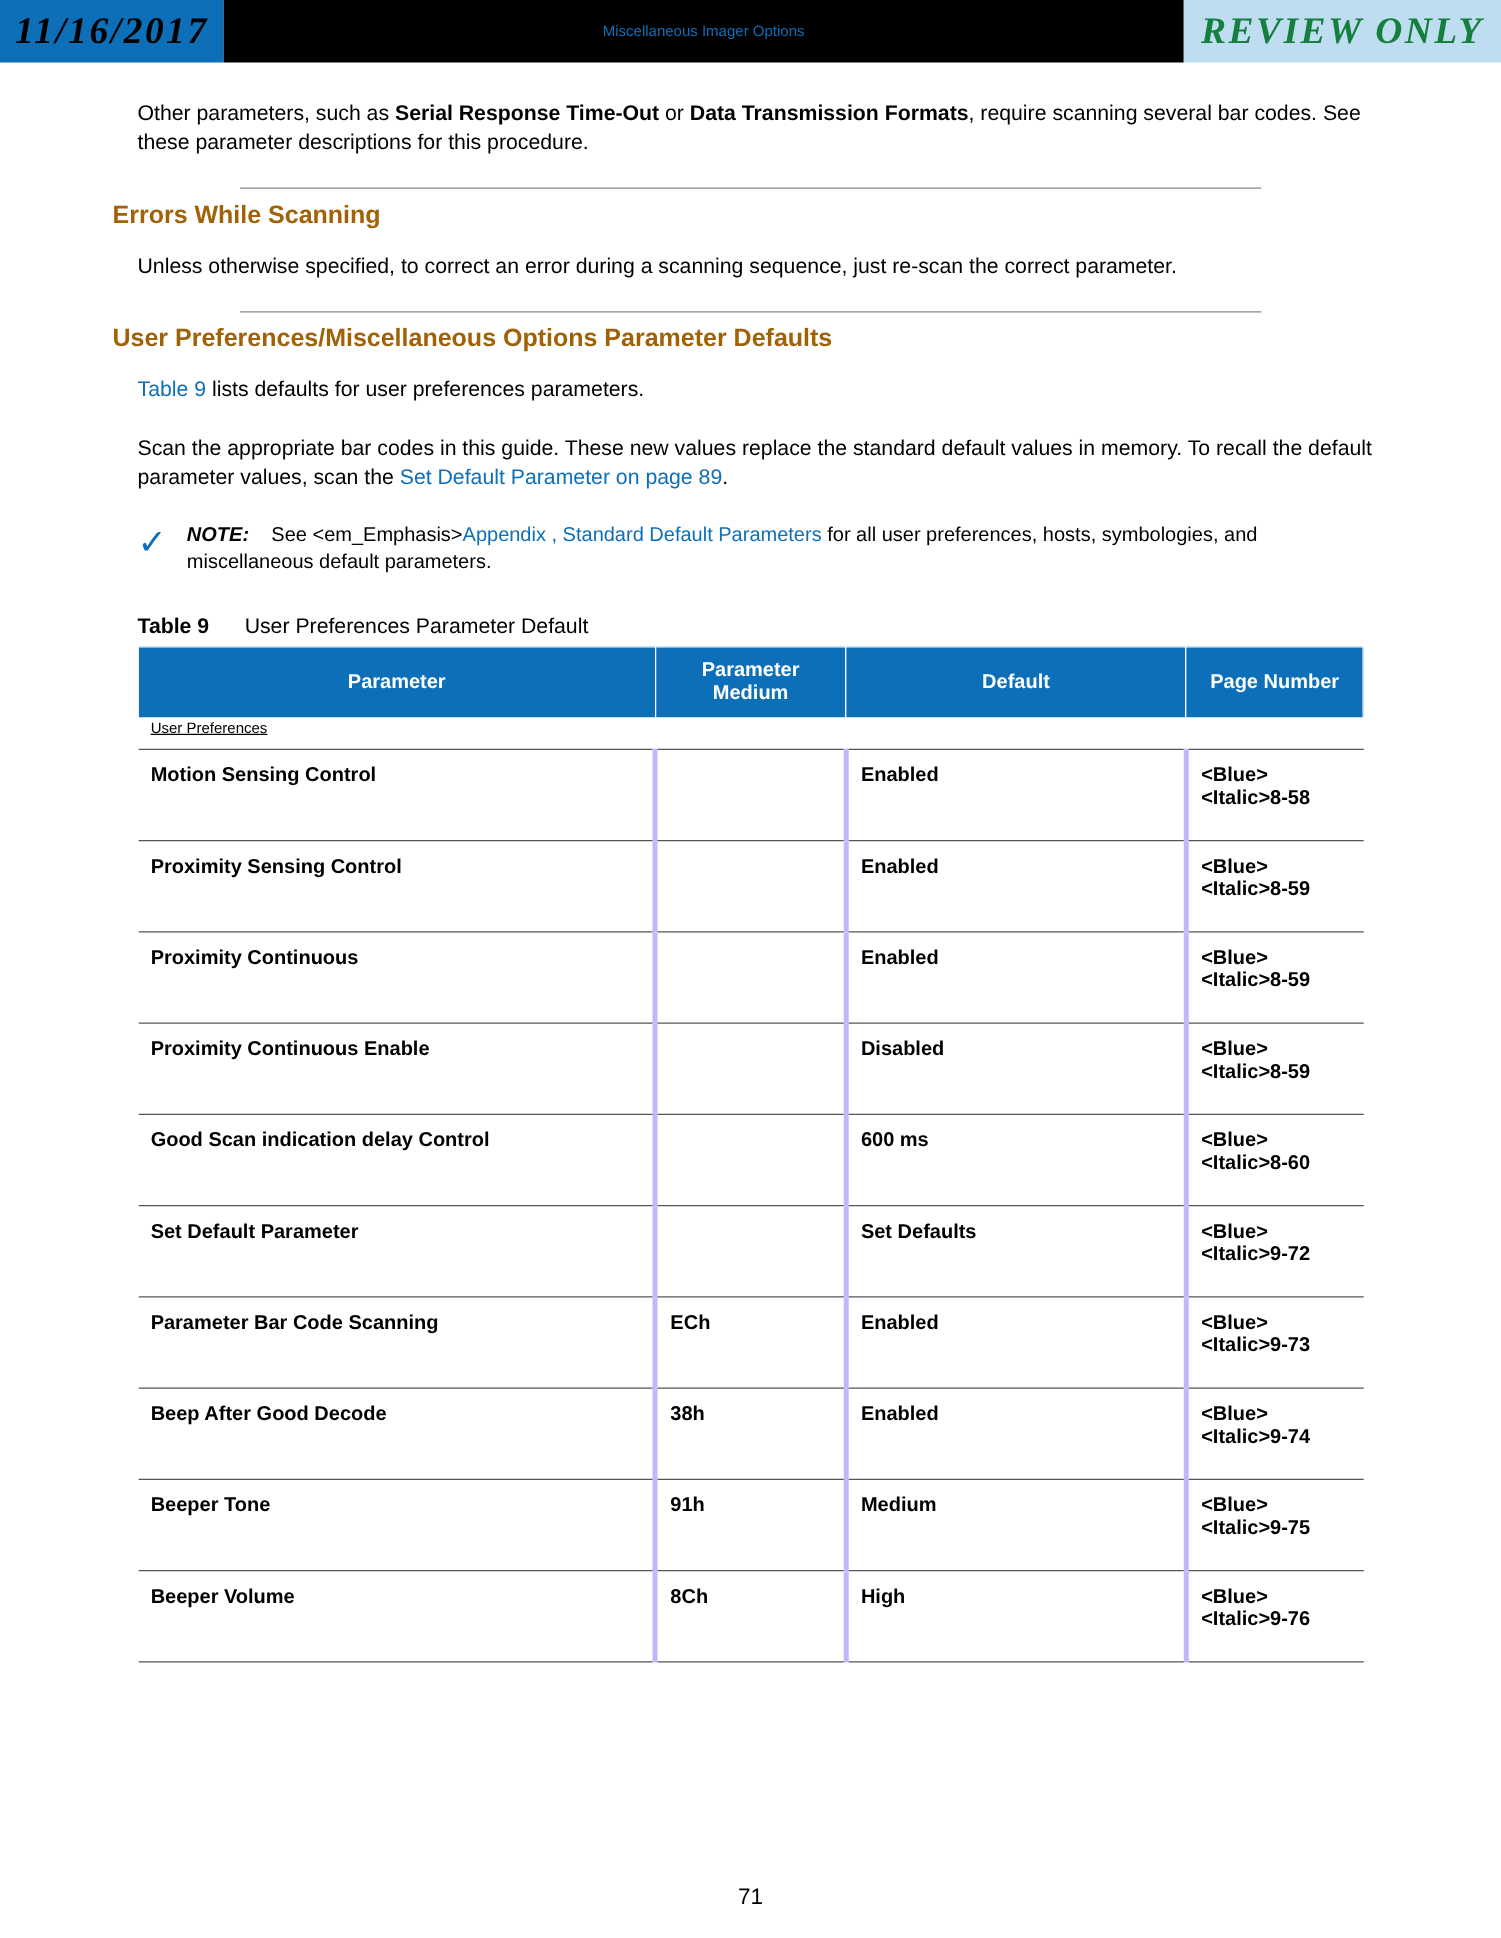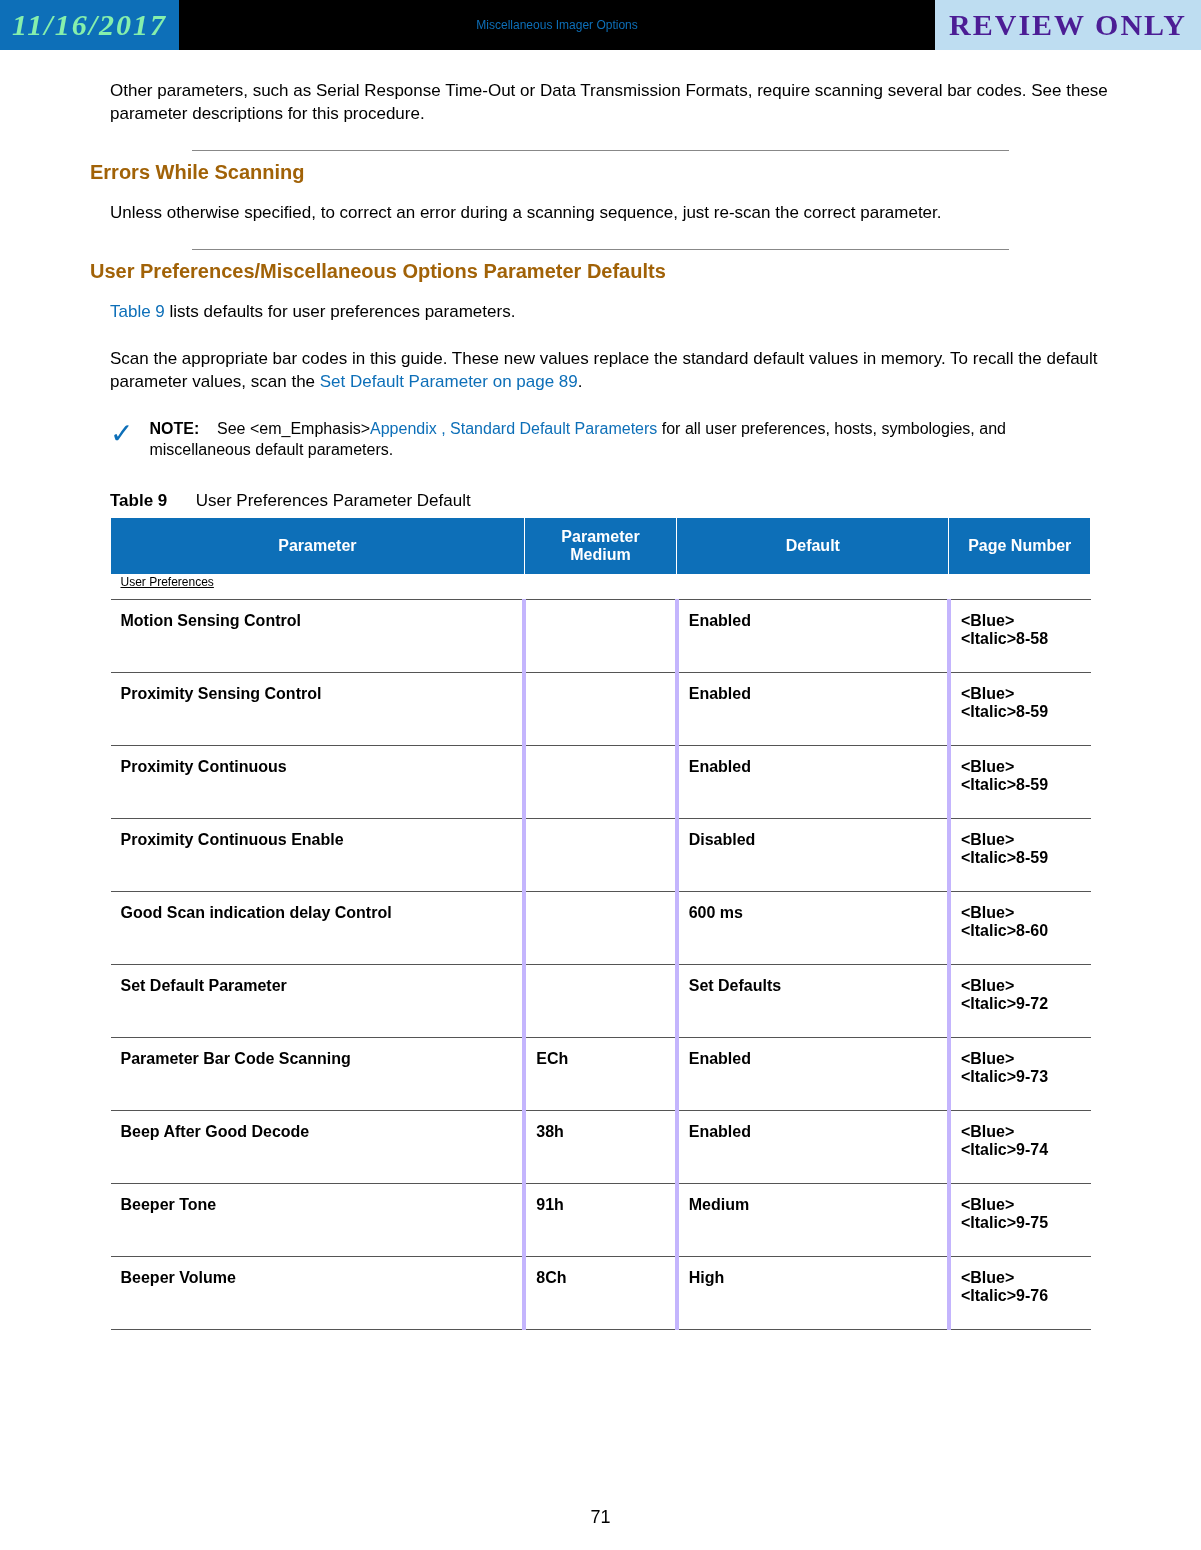--- a/index.html
+++ b/index.html
@@ -10,21 +10,21 @@
       background: white;
       position: relative;
     }
     .header-bar {
       display: flex;
       height: 50px;
       width: 100%;
     }
     .header-date {
       background: #0D6FB8;
-      color: #86efac;
+      color: #000000;
       font-weight: bold;
       font-style: italic;
       font-size: 30px;
       padding: 8px 12px;
       display: flex;
       align-items: center;
       font-family: Georgia, 'Times New Roman', serif;
       letter-spacing: 2px;
       flex: 0 0 auto;
     }
@@ -32,42 +32,43 @@
       background: #000000;
       color: #0D6FB8;
       font-size: 12px;
       display: flex;
       align-items: center;
       justify-content: center;
       flex: 1;
     }
     .header-review {
       background: #BEDDF1;
-      color: #4c1d95;
-      font-weight: bold;
+      color: #15803d;
+      font-weight: bold;
+      font-style: italic;
       font-size: 30px;
       padding: 1px 14px;
       display: flex;
       align-items: center;
       font-family: Georgia, 'Times New Roman', serif;
       letter-spacing: 2px;
       flex: 0 0 auto;
     }
     .content {
       padding: 30px 90px 0 90px;
     }
     .body-text {
       font-size: 17px;
       line-height: 1.35;
       margin-bottom: 24px;
     }
     .body-text-indent {
       padding-left: 20px;
     }
-    .bold { font-weight: normal; }
+    .bold { font-weight: bold; }
     .hr-line {
       border: none;
       border-top: 1px solid #888;
       margin: 0 auto 10px auto;
       width: 80%;
     }
     h2.section-heading {
       font-size: 20px;
       font-weight: bold;
       margin: 0 0 18px 0;
@@ -85,20 +86,21 @@
       color: #0D6FB8;
       font-size: 28px;
       line-height: 1;
       padding-top: 2px;
     }
     .note-text {
       font-size: 16px;
       line-height: 1.35;
     }
     .note-label {
+      font-style: italic;
       font-weight: bold;
     }
     .table-caption {
       font-size: 17px;
       margin: 30px 0 6px 20px;
     }
     .table-caption .tbl-label { font-weight: bold; }
     table.param-table {
       border-collapse: collapse;
       width: calc(100% - 40px);

